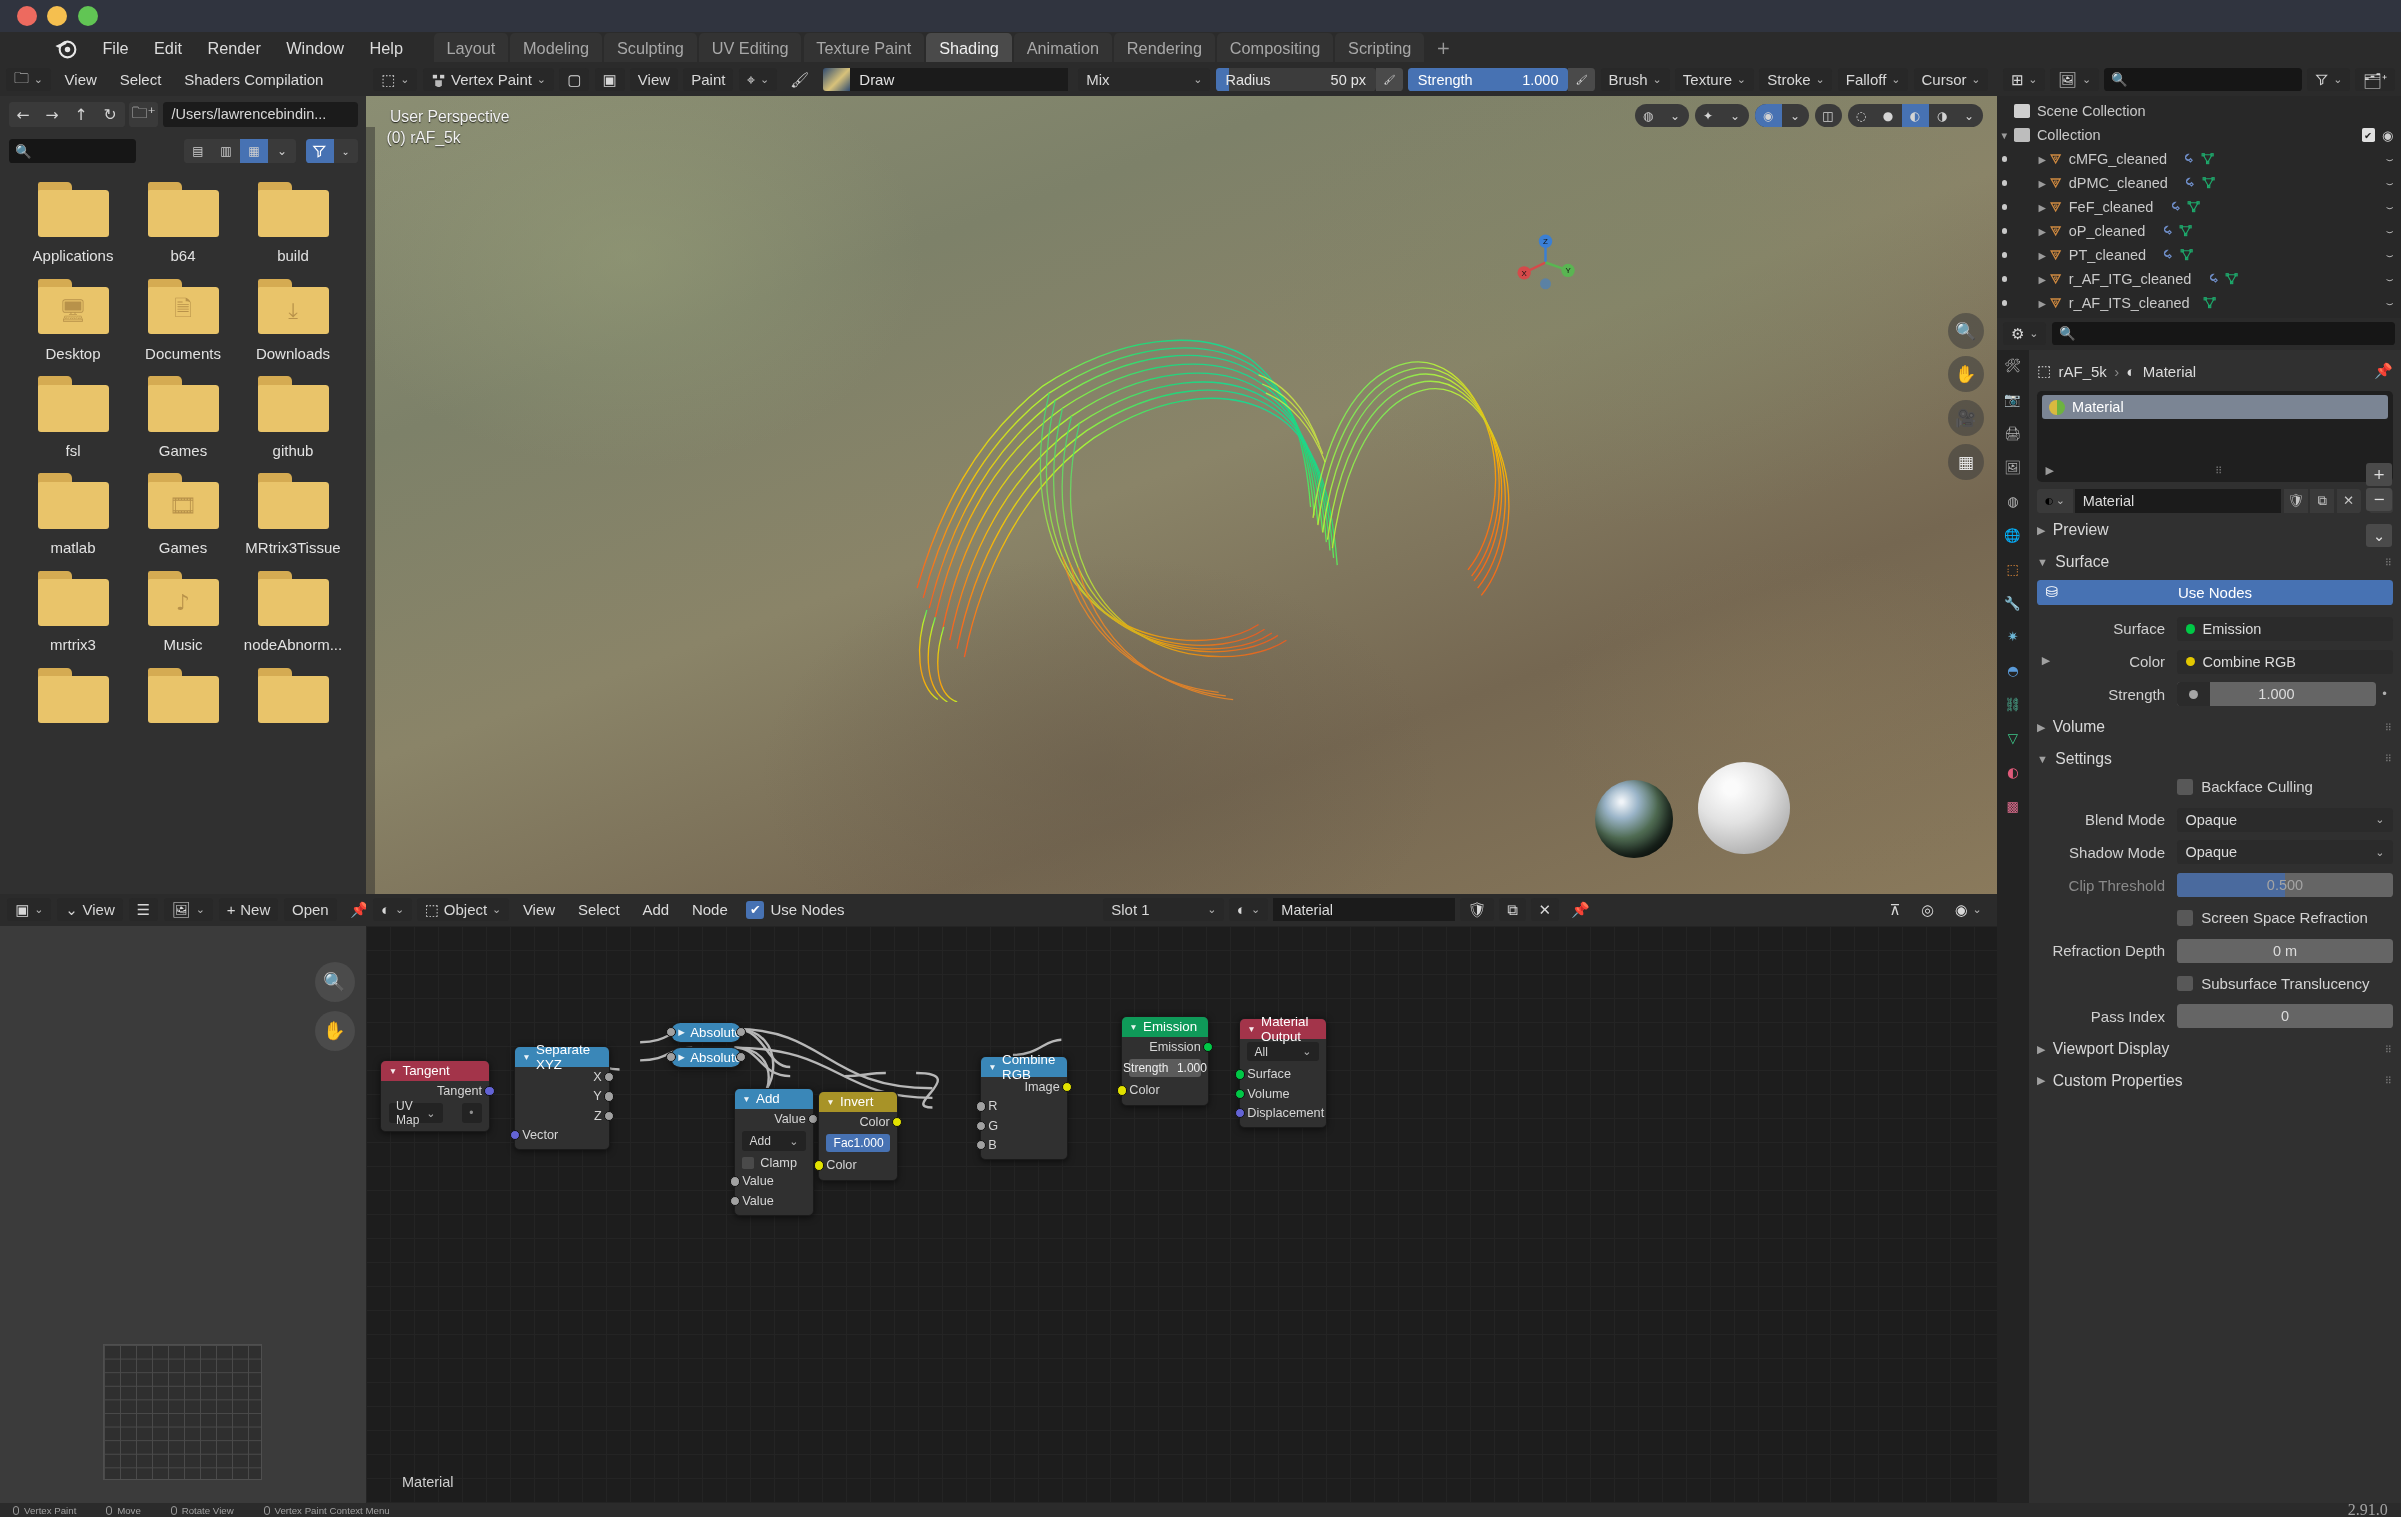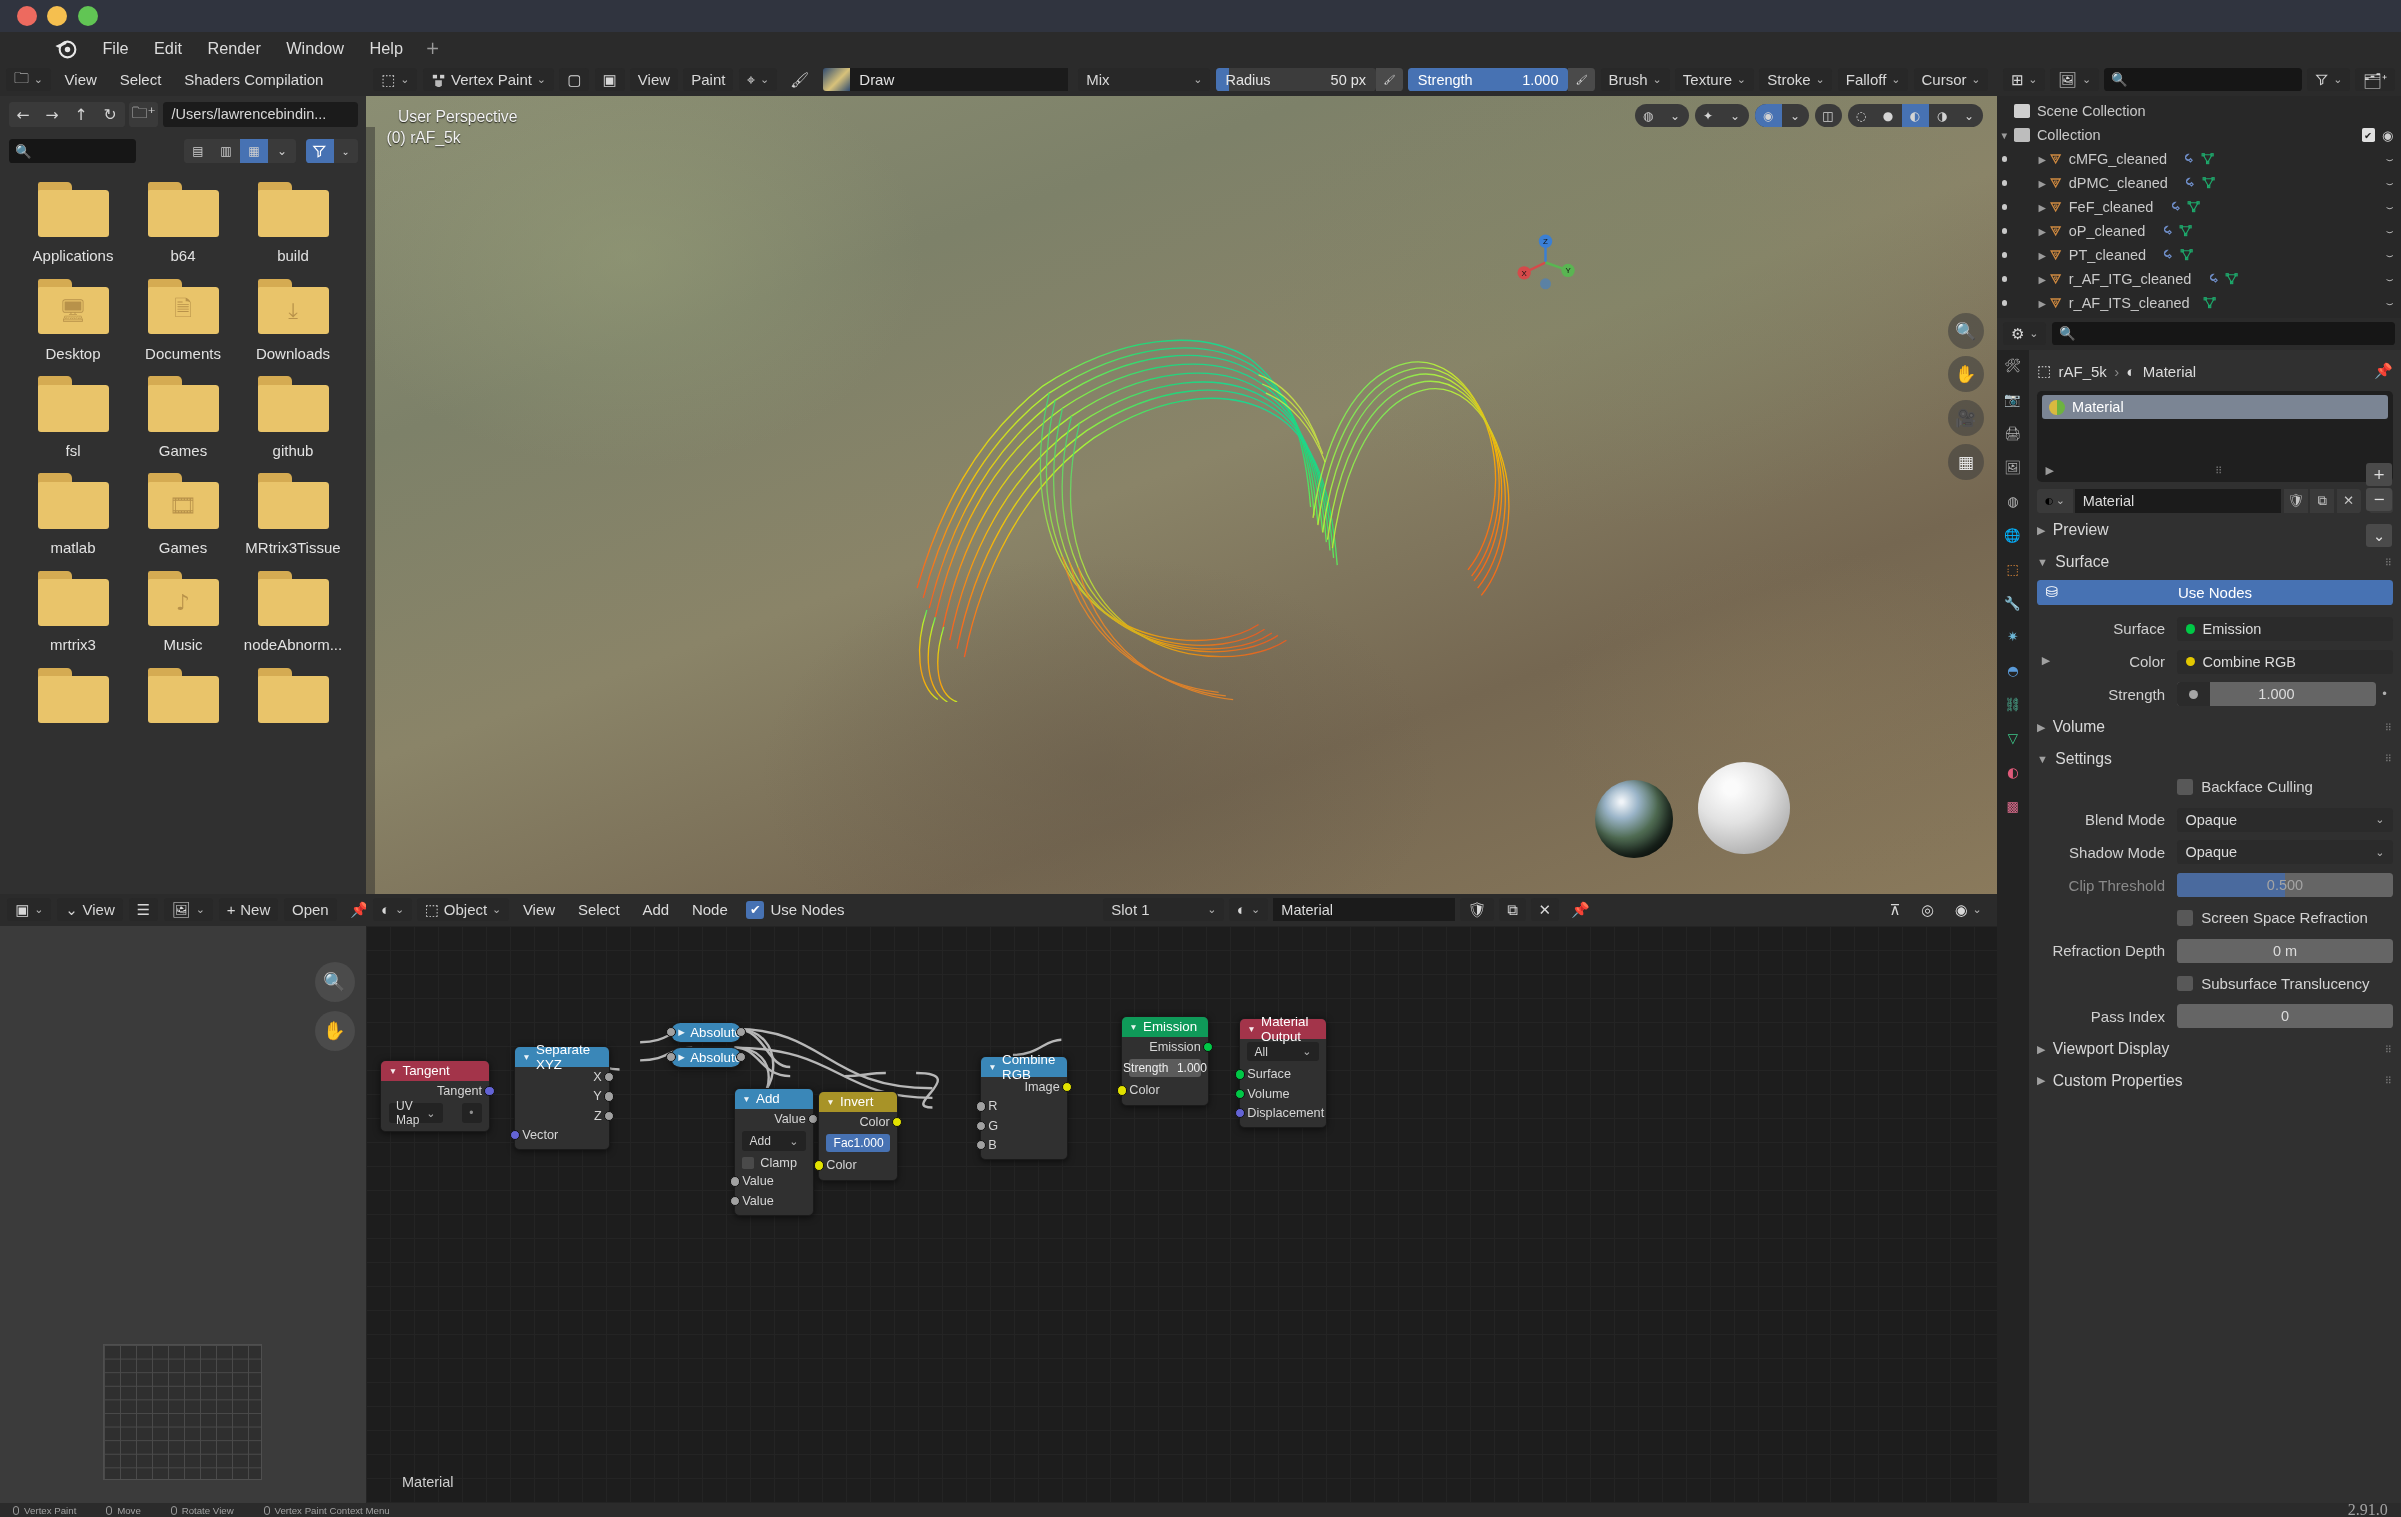--- a/index.html
+++ b/index.html
@@ -287,20 +287,32 @@
     <circle cx="24" cy="24" r="4.5" fill="#e8e8e8"></circle>
     <path d="M4 18 L22 10 L22 15 L9 21 Z" fill="#e8e8e8"></path>
   </svg>
   <div id="menus-host" style="display:flex;">
       <div class="menu-item">File</div>
       <div class="menu-item">Edit</div>
       <div class="menu-item">Render</div>
       <div class="menu-item">Window</div>
       <div class="menu-item">Help</div>
     </div>
+  <div class="ws-tabs" id="ws-host">
+      <div class="ws-tab">Layout</div>
+      <div class="ws-tab">Modeling</div>
+      <div class="ws-tab">Sculpting</div>
+      <div class="ws-tab">UV Editing</div>
+      <div class="ws-tab">Texture Paint</div>
+      <div class="ws-tab active">Shading</div>
+      <div class="ws-tab">Animation</div>
+      <div class="ws-tab">Rendering</div>
+      <div class="ws-tab">Compositing</div>
+      <div class="ws-tab">Scripting</div>
+    </div>
   <div class="ws-plus">+</div>
   <div class="scene-block">
     <div class="sc-btn">◔ <span class="chev">⌄</span></div>
     <div class="sc-pill">
         <span class="ico-sq"></span>
         <span>Scene</span>
       </div>
     <div class="sc-btn">⧉</div>
     <div class="sc-btn">✕</div>
     <div class="sc-btn">⧉ <span class="chev">⌄</span></div>
@@ -564,21 +576,21 @@
       </div>
     <div class="hbtn flat">⧉</div>
     <div class="hbtn flat">X</div>
     <div class="hbtn flat">Y</div>
     <div class="hbtn flat">Z</div>
   </div>
 
   <div class="vp-canvas">
     <div class="tool-strip"></div>
 
-    <div class="vp-ovl" style="left:32px;top:12px;">User Perspective</div>
+    <div class="vp-ovl" style="left:24px;top:12px;">User Perspective</div>
     <div class="vp-ovl" style="left:20.6px;top:33px;">(0) rAF_5k</div>
 
     <svg class="tracts" viewBox="0 0 1130 700" preserveAspectRatio="none">
       <defs>
         <linearGradient id="gA" x1="0" y1="1" x2="1" y2="0">
           <stop offset="0%" stop-color="#ff5a1e"></stop>
             <stop offset="28%" stop-color="#ffc300"></stop>
           <stop offset="55%" stop-color="#b4ff2e"></stop>
             <stop offset="78%" stop-color="#19e07a"></stop>
           <stop offset="100%" stop-color="#13d6b0"></stop>

